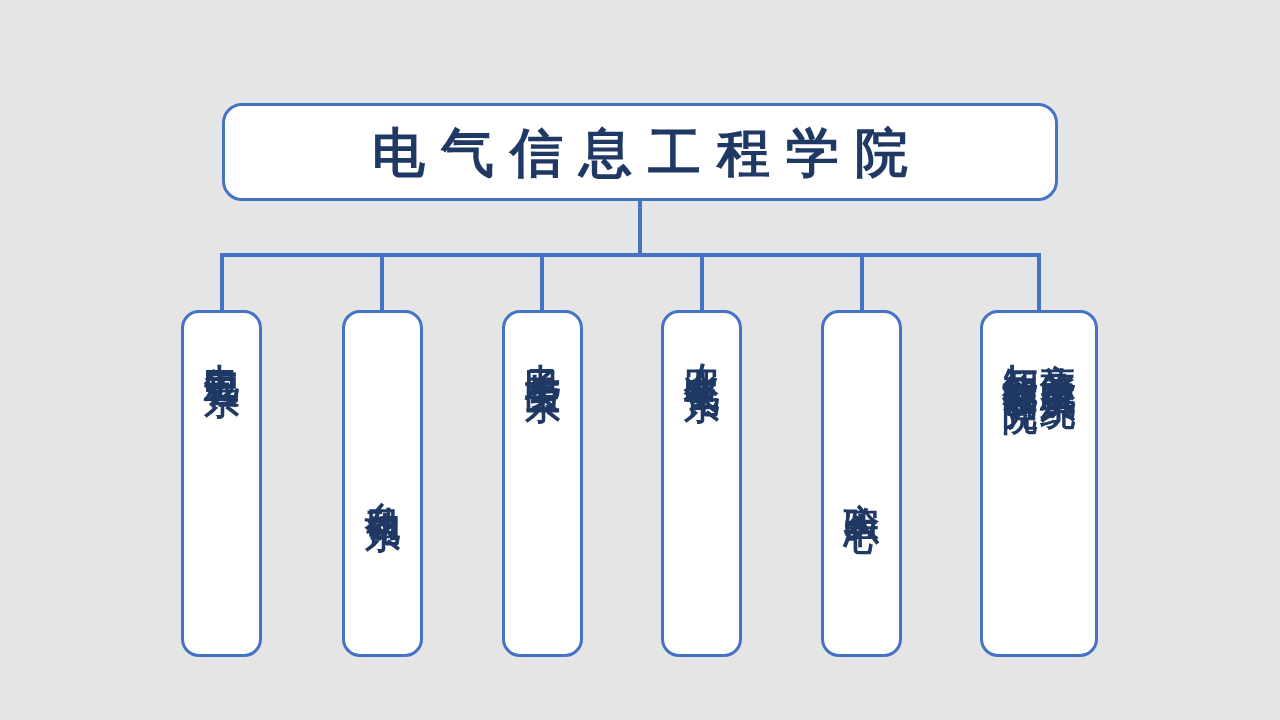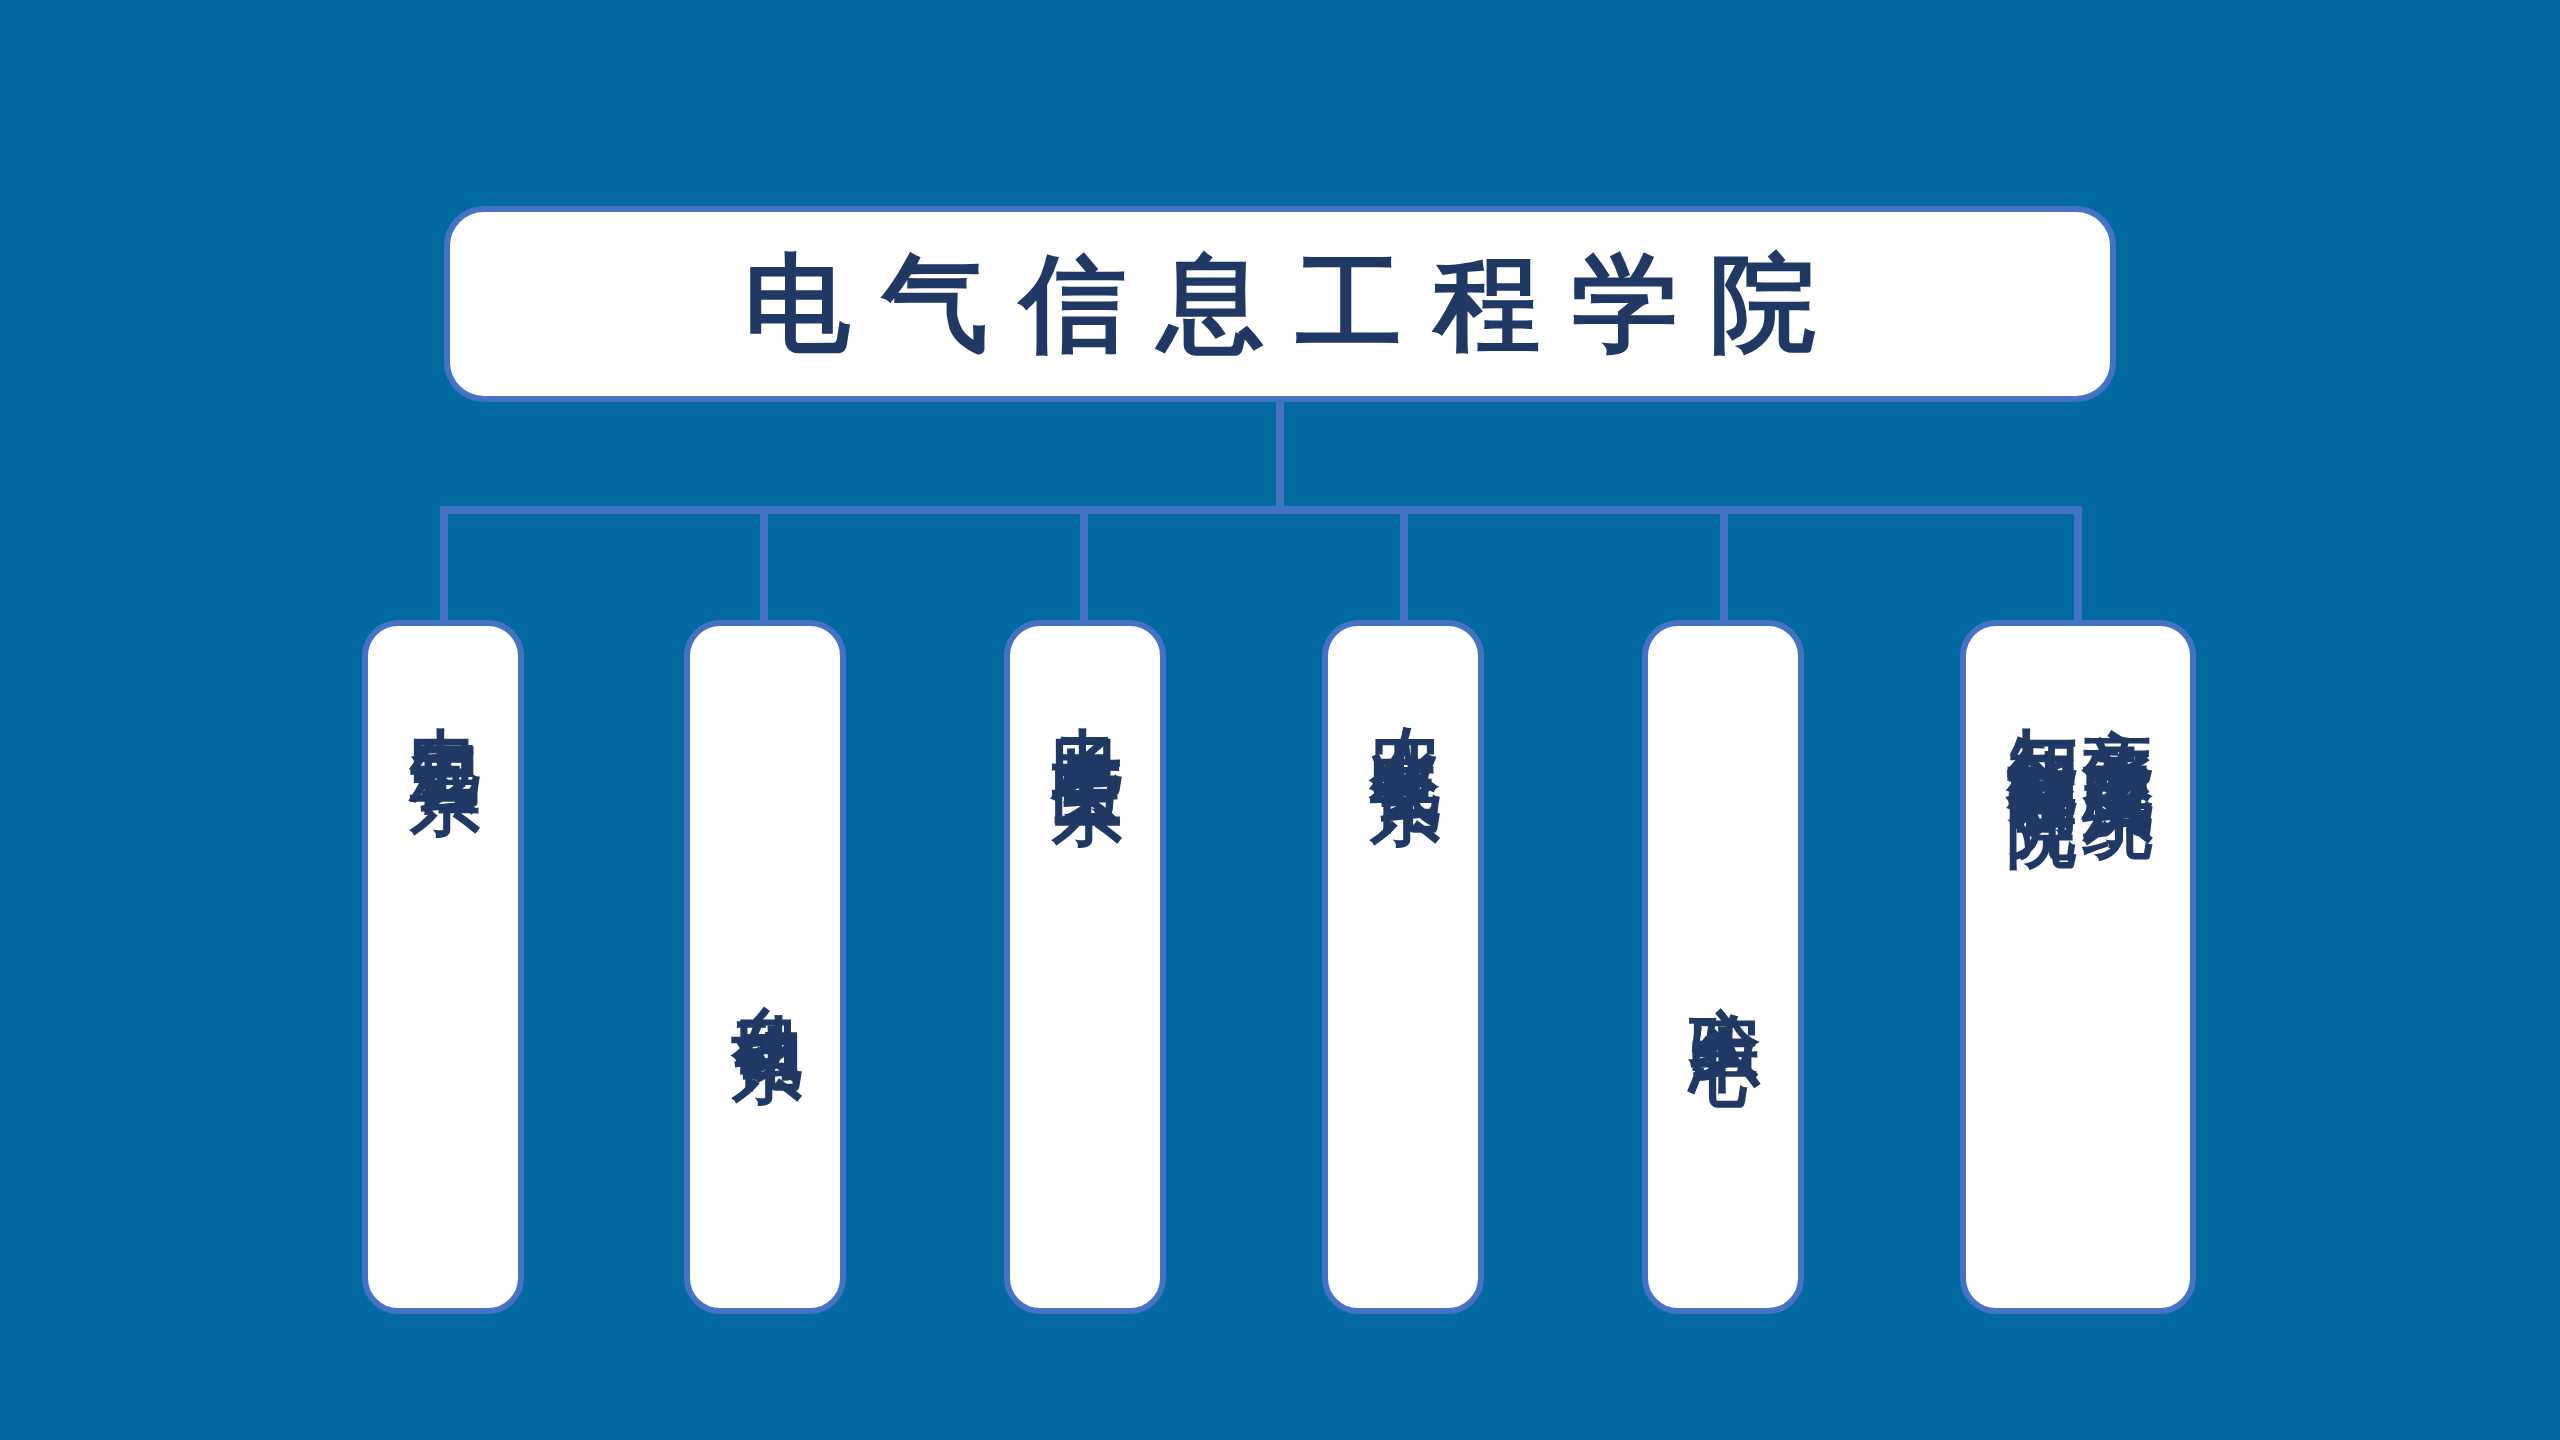--- a/index.html
+++ b/index.html
@@ -11,21 +11,21 @@
     width: 1280px;
     height: 720px;
     overflow: hidden;
     font-family: "DejaVu Serif", "Liberation Serif", serif;
   }
 
   #canvas {
     position: relative;
     width: 1280px;
     height: 720px;
-    background: #0369a1;
+    background: #e5e5e5;
   }
 
   
   .connector {
     position: absolute;
     background: #4472C4;
   }
   .stem {
     left: 638px;
     top: 200px;

